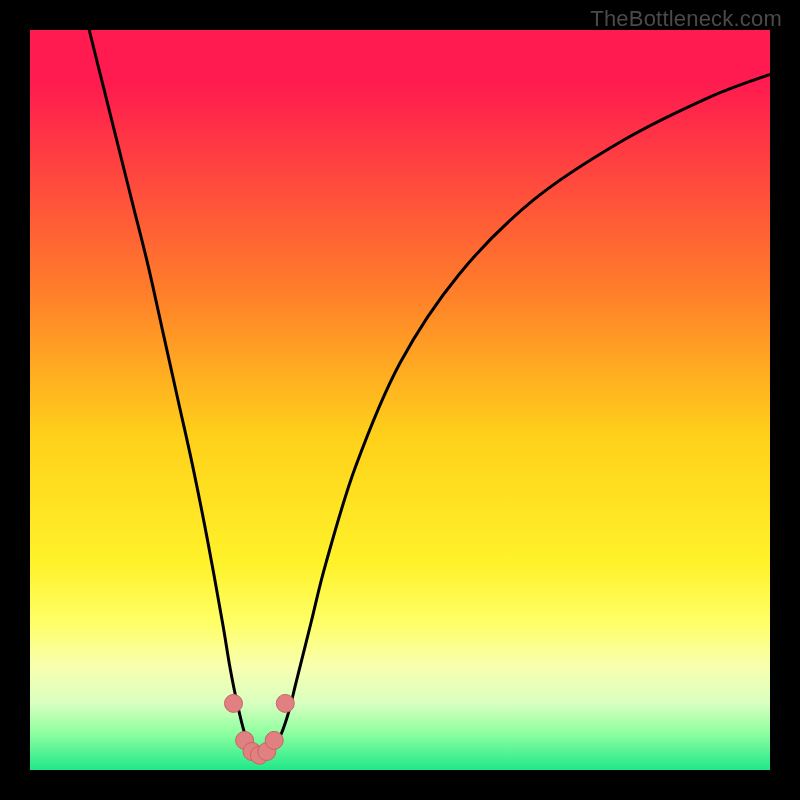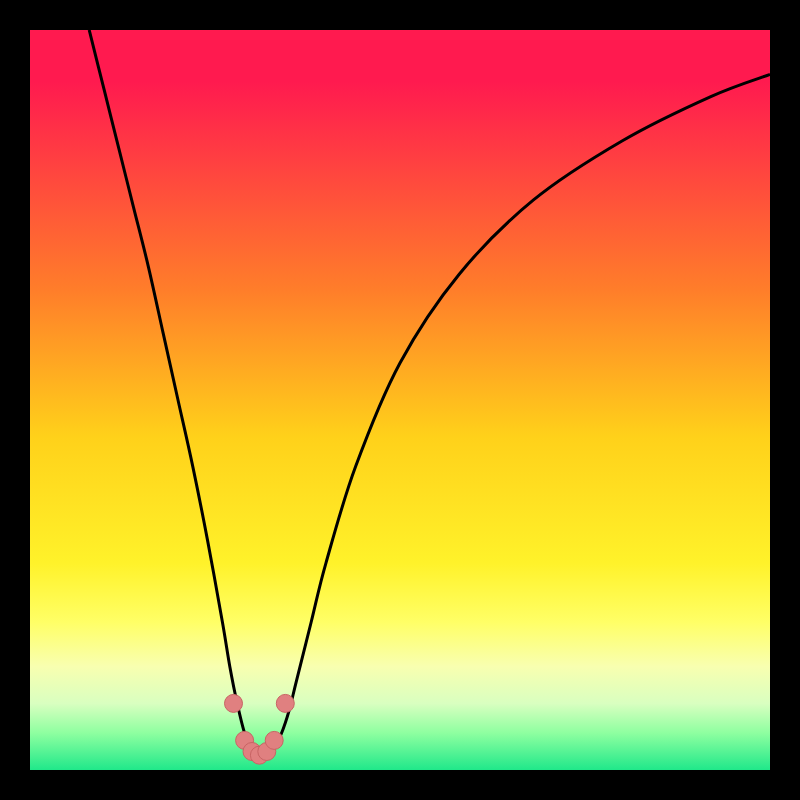--- a/index.html
+++ b/index.html
@@ -50,20 +50,21 @@
     top: 0;
     width: 740px;
     height: 740px;
     z-index: 2;
   }
 </style>
 </head>
 <body>
 
 <div class="frame">
+  <div class="watermark">TheBottleneck.com</div>
   <div class="plot">
     <svg class="gradient" viewBox="0 0 740 740" preserveAspectRatio="none">
       <defs>
         <linearGradient id="bg-grad" x1="0" y1="0" x2="0" y2="1">
             <stop offset="0%" stop-color="#ff1a4f"></stop>
             <stop offset="7.000000000000001%" stop-color="#ff1a4f"></stop>
             <stop offset="35%" stop-color="#ff7d2a"></stop>
             <stop offset="55.00000000000001%" stop-color="#ffd11a"></stop>
             <stop offset="72%" stop-color="#fff22a"></stop>
             <stop offset="80%" stop-color="#ffff66"></stop>

